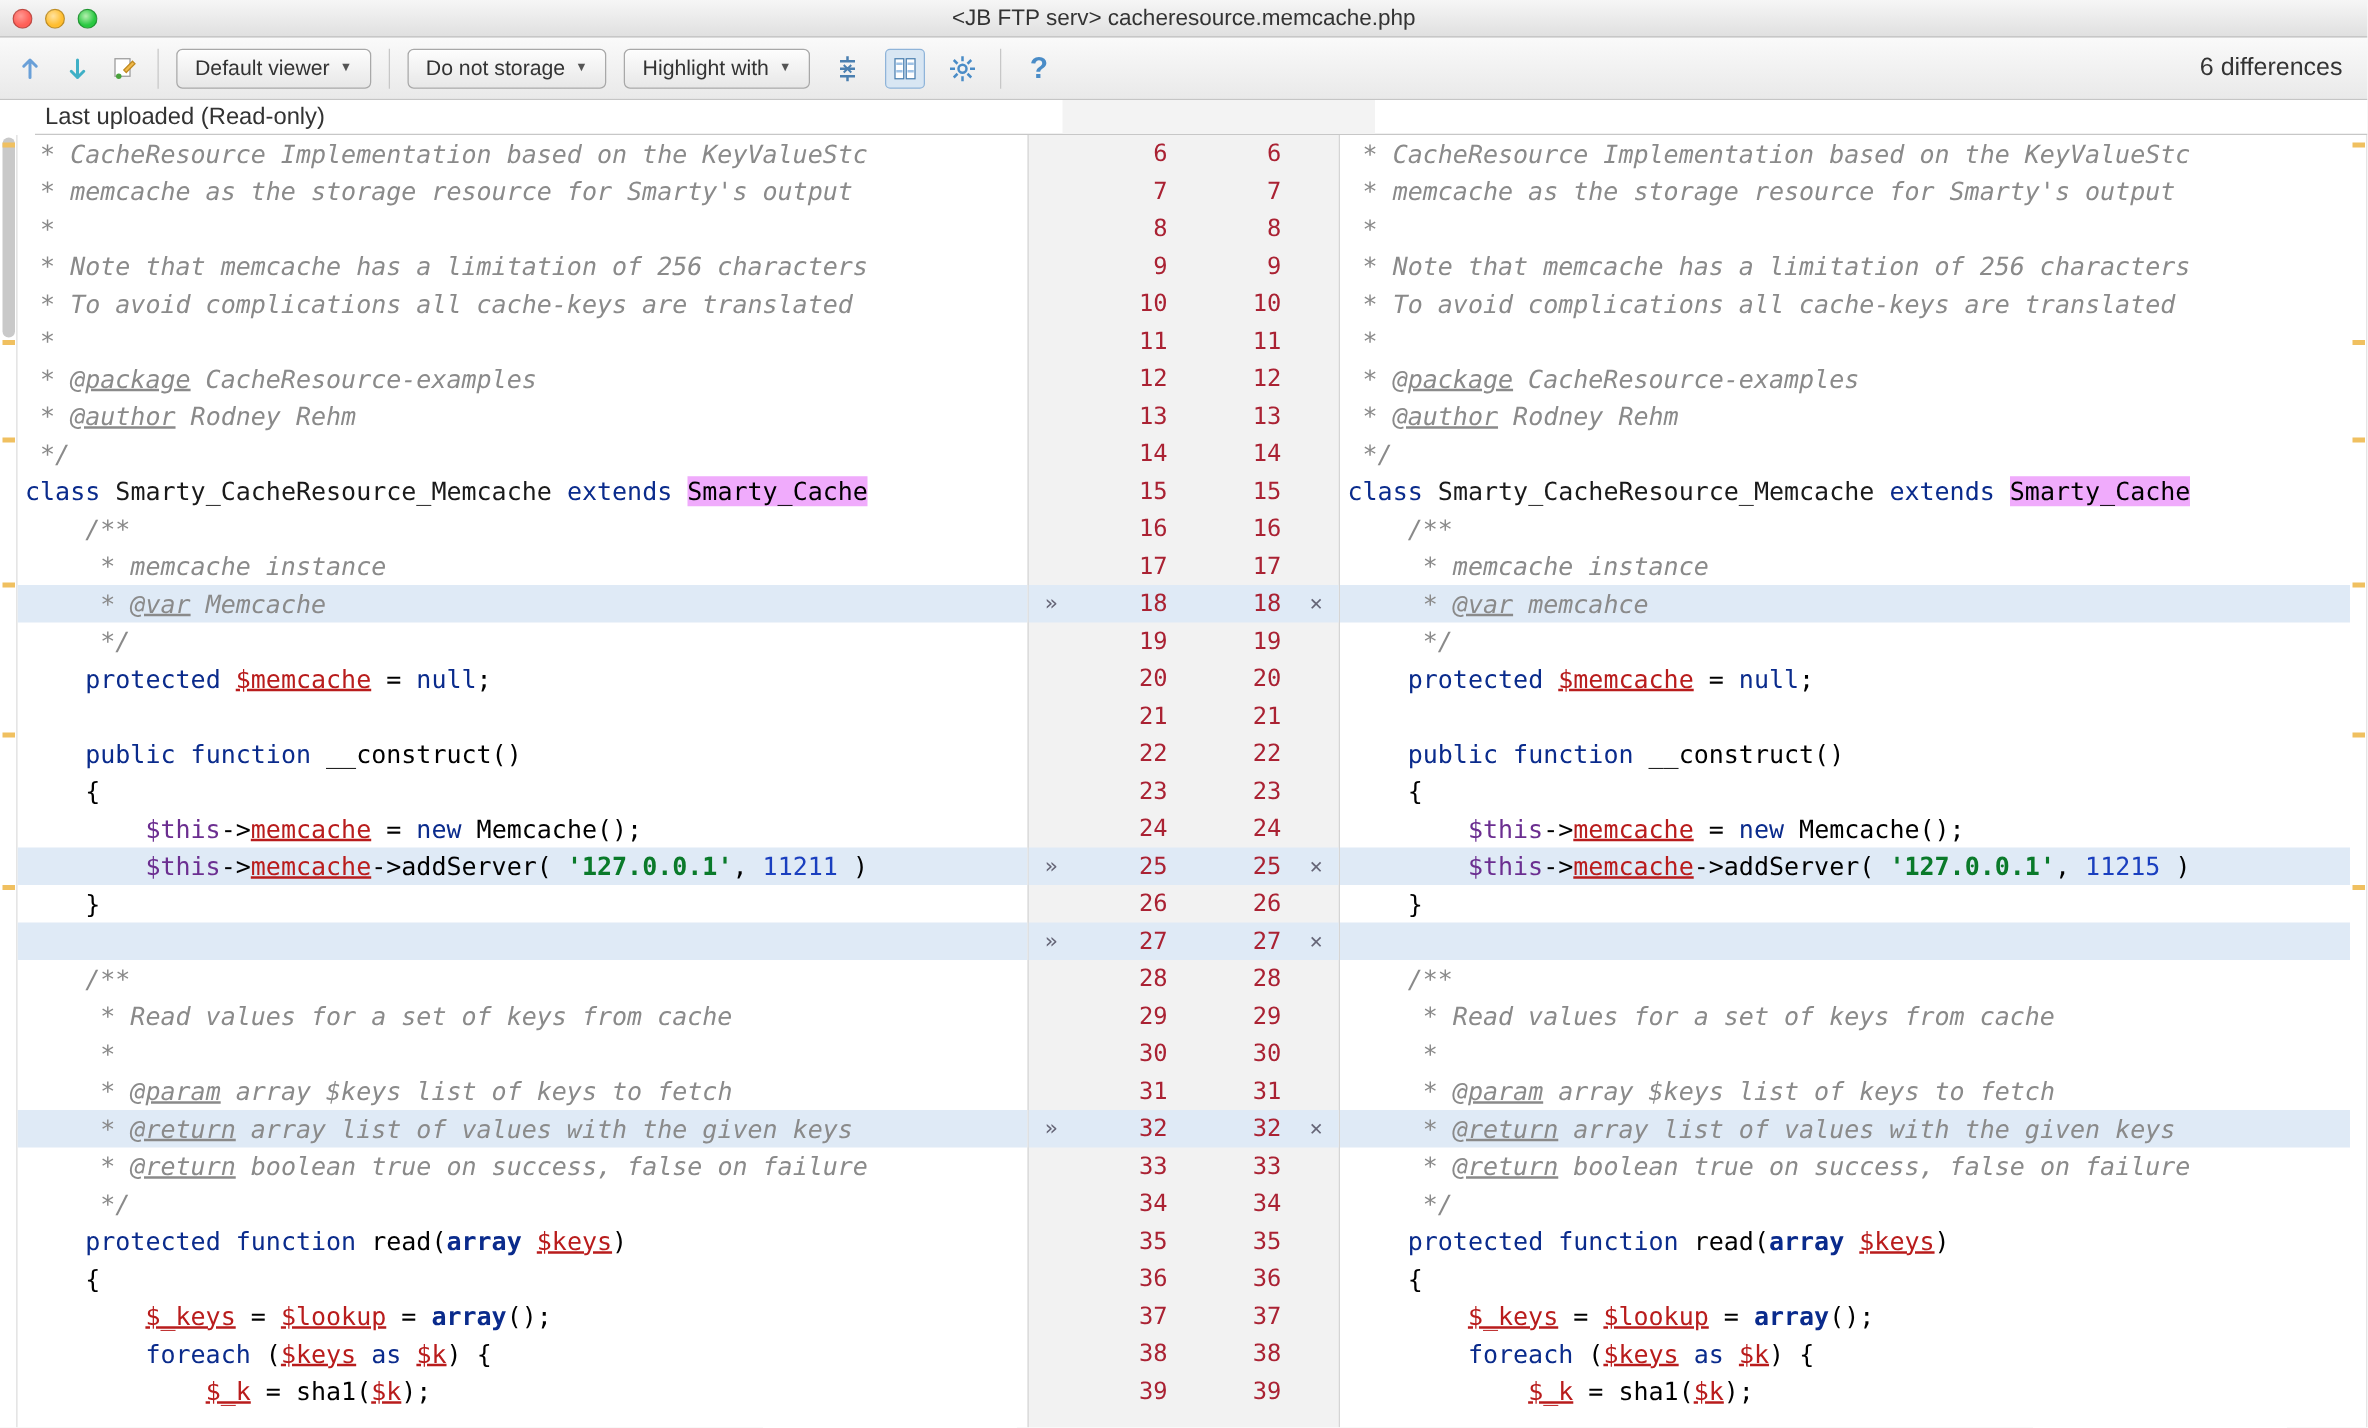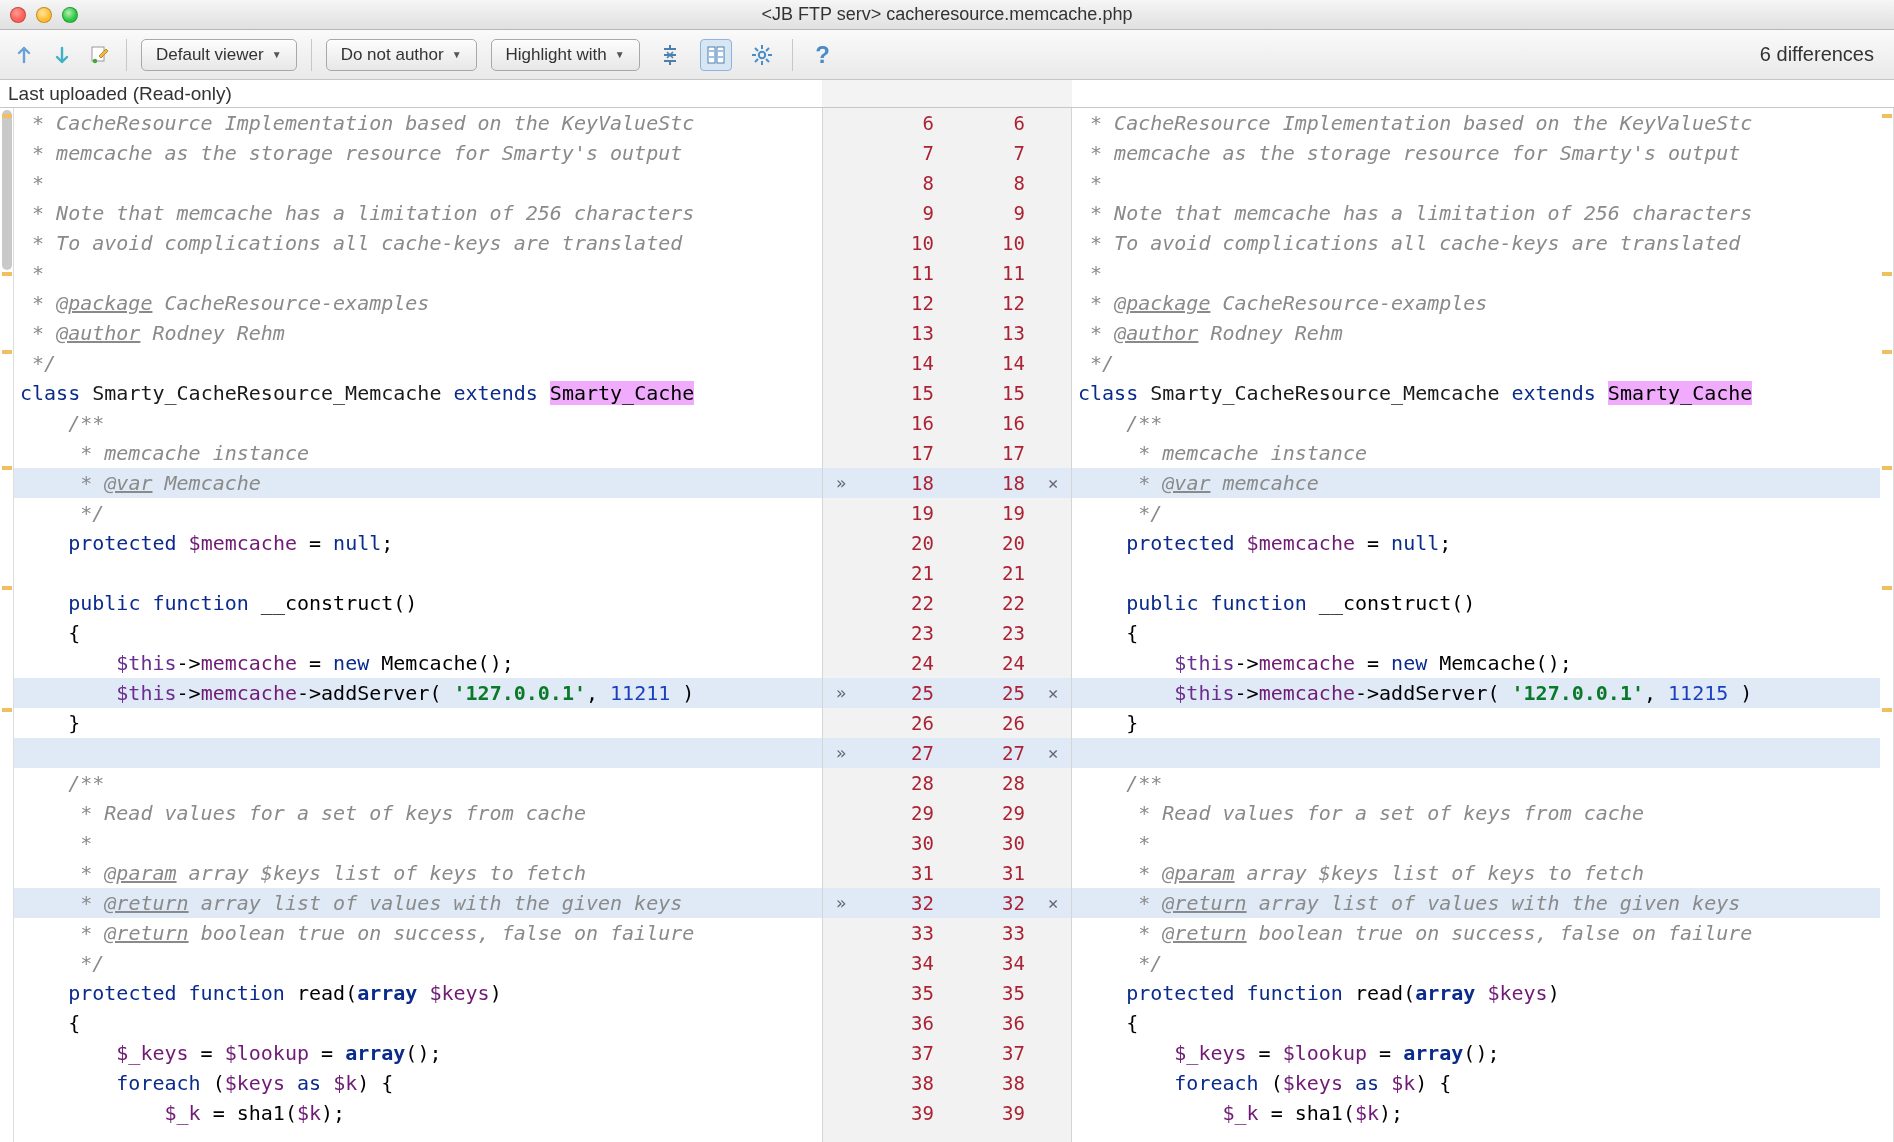--- a/index.html
+++ b/index.html
@@ -14,42 +14,42 @@
 .title { position: absolute; left: 50%; transform: translateX(-50%); color: #333; font-size: 18px; }
 .toolbar { height: 50px; background: linear-gradient(#fafafa,#e9e9e9); border-bottom: 1px solid #c5c5c5; display: flex; align-items: center; padding: 0 12px; gap: 14px; }
 .tb-btn { width: 24px; height: 24px; display: flex; align-items: center; justify-content: center; }
 .combo { background: linear-gradient(#fdfdfd,#e7e7e7); border: 1px solid #a8a8a8; border-radius: 5px; padding: 5px 14px; display: flex; align-items: center; gap: 8px; font-size: 17px; color: #333; box-shadow: 0 1px 0 rgba(255,255,255,.6) inset; }
 .tri { font-size: 10px; color: #555; }
 .sep { width: 1px; height: 32px; background: #c7c7c7; }
 .icon-btn { width: 32px; height: 32px; display: flex; align-items: center; justify-content: center; border: 1px solid transparent; border-radius: 4px; }
 .icon-btn.active { background: #d8e6f3; border-color: #8fb4d9; }
 .spacer { flex: 1; }
 .diff-count { font-size: 20px; color: #333; padding-right: 8px; }
-.headers { display: flex; height: 28px; border-bottom: 1px solid #c7c7c7; font-size: 19px; color: #333; }
+.headers { display: flex; height: 28px; border-bottom: 1px solid #c7c7c7; font-size: 19px; color: #333; margin-left: 28px; }
 .hdr-l { width: 822px; padding-left: 8px; display: flex; align-items: center; }
 .hdr-mid { width: 250px; background: #f3f3f3; }
 .hdr-r { flex: 1; padding-left: 8px; display: flex; align-items: center; }
 .content { flex: 1; display: flex; overflow: hidden; position: relative; }
 .gutter-minimap { width: 14px; background: #fff; border-right: 1px solid #ddd; position: relative; }
 .minimap-mark { position: absolute; left: 2px; width: 10px; height: 4px; }
 .pane { height: 100%; overflow: hidden; font-family: Menlo, Monaco, "DejaVu Sans Mono", monospace; font-size: 20px; line-height: 30px; white-space: pre; position: relative; }
 .pane-left { width: 808px; }
 .pane-right { flex: 1; }
 .linecol { width: 250px; background: #f2f2f2; border-left: 1px solid #d5d5d5; border-right: 1px solid #d5d5d5; display: flex; flex-direction: column; font-family: Menlo, Monaco, monospace; font-size: 19px; }
 .linerow { display: flex; height: 30px; align-items: center; }
 .ln { flex: 1; text-align: right; padding-right: 16px; color: #a23; }
 .ln-gl { width: 36px; text-align: center; color: #667; font-size: 17px; }
 .row { display: flex; height: 30px; }
 .code { padding-left: 6px; }
 .cm-comment { color: #8a8a8a; font-style: italic; }
 .cm-tag { color: #8a8a8a; font-style: italic; text-decoration: underline; }
 .cm-kw { color: #0a2b8c; font-weight: normal; }
 .cm-kw2 { color: #0a2b8c; font-weight: bold; }
 .cm-cls { color: #1a1a1a; }
-.cm-var { color: #701a75; }
+.cm-var { color: #b91c1c; text-decoration: underline; }
 .cm-str { color: #0a7a2a; font-weight: bold; }
 .cm-num { color: #1a3fbf; }
 .cm-this { color: #6b2e90; }
 .hl { background: #f0abfc; }
 .diff-blue { background: #dfeaf6; }
 .scroll-handle { position: absolute; left: 0; top: 0; width: 10px; height: 160px; background: #c9c9c9; border-radius: 5px; margin: 2px; }
 </style>
 </head>
 <body>
 
@@ -81,21 +81,21 @@
           <circle cx="6" cy="17" r="2.2" fill="#4aa23c"></circle>
         </svg>
     </div>
     <div class="sep"></div>
     <div class="combo">
       <span>Default viewer</span>
       <span class="tri">▼</span>
     </div>
     <div class="sep"></div>
     <div class="combo">
-      <span>Do not author</span>
+      <span>Do not storage</span>
       <span class="tri">▼</span>
     </div>
     <div class="combo">
       <span>Highlight with</span>
       <span class="tri">▼</span>
     </div>
     <div class="icon-btn">
       <svg width="22" height="22" viewBox="0 0 22 22">
           <path d="M5 5 L17 5 M11 5 L11 1 M5 17 L17 17 M11 17 L11 21 M5 11 L17 11" stroke="#4a7fb0" stroke-width="2"></path>
           <path d="M8 8 L11 11 L14 8 M8 14 L11 11 L14 14" stroke="#4a7fb0" stroke-width="1.6" fill="none"></path>

